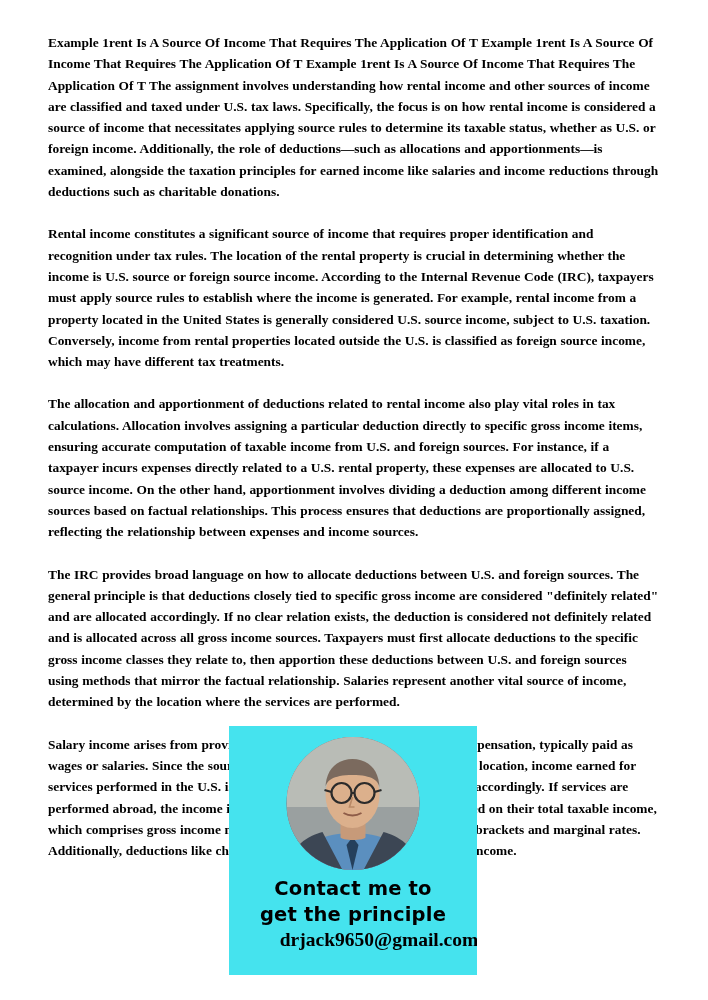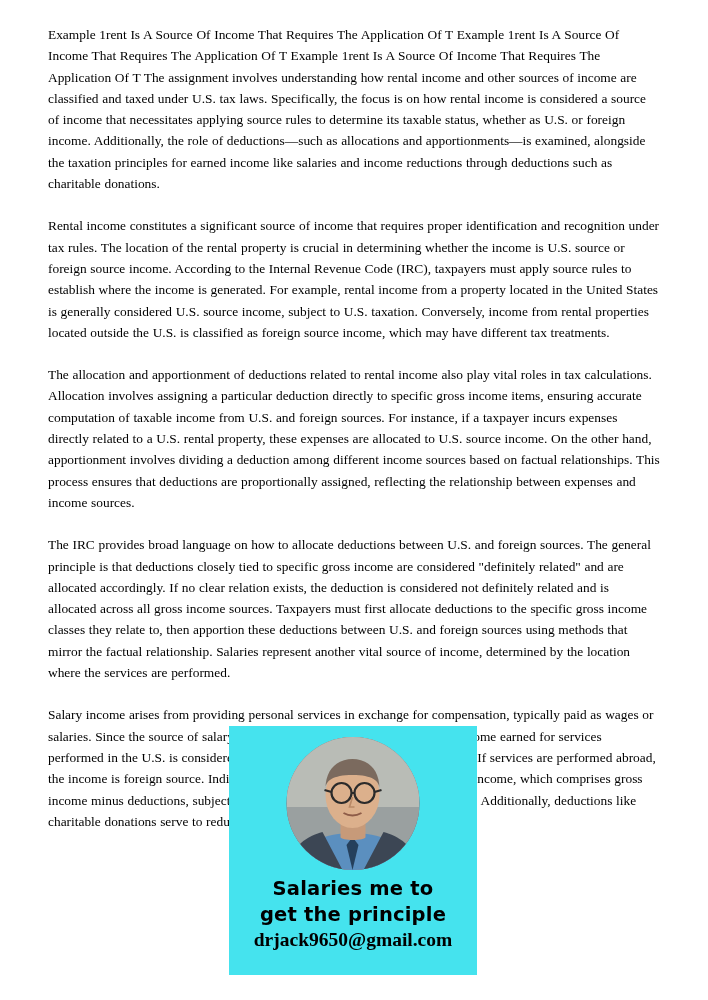--- a/index.html
+++ b/index.html
@@ -18,22 +18,23 @@
   #page {
     position: absolute;
     left: 0; top: 0;
     width: 708px;
     height: 1000px;
     background: #ffffff;
   }
   .doc-body {
     position: absolute;
     left: 48px;
-    top: 24px;
+    top: 32px;
     width: 612px;
+    font-weight: bold;
   }
   .para {
     font-size: 13.4px;
     line-height: 21.3px;
     text-align: left;
     margin: 0 0 21px 0;
     word-spacing: 0.3px;
   }
   .para:last-child { margin-bottom: 0; }
 
@@ -81,20 +82,21 @@
     position: absolute;
     top: 202px;
     left: 0;
     width: 100%;
     text-align: center;
     font-family: "Liberation Serif", serif;
     font-weight: bold;
     font-size: 19.5px;
     line-height: 24px;
     color: #000000;
+    padding-left: 26px;
   }
 </style>
 </head>
 <body>
 
 <div id="page">
 
   <div class="doc-body">
     <p class="para">Example 1rent Is A Source Of Income That Requires The Application Of T Example 1rent Is A Source Of Income That Requires The Application Of T Example 1rent Is A Source Of Income That Requires The Application Of T The assignment involves understanding how rental income and other sources of income are classified and taxed under U.S. tax laws. Specifically, the focus is on how rental income is considered a source of income that necessitates applying source rules to determine its taxable status, whether as U.S. or foreign income. Additionally, the role of deductions—such as allocations and apportionments—is examined, alongside the taxation principles for earned income like salaries and income reductions through deductions such as charitable donations.</p>
     <p class="para">Rental income constitutes a significant source of income that requires proper identification and recognition under tax rules. The location of the rental property is crucial in determining whether the income is U.S. source or foreign source income. According to the Internal Revenue Code (IRC), taxpayers must apply source rules to establish where the income is generated. For example, rental income from a property located in the United States is generally considered U.S. source income, subject to U.S. taxation. Conversely, income from rental properties located outside the U.S. is classified as foreign source income, which may have different tax treatments.</p>
@@ -128,19 +130,19 @@
         <line x1="65" y1="56" x2="68" y2="56" stroke="#2b2b2b" stroke-width="2.2"></line>
         <line x1="45" y1="55" x2="38" y2="53" stroke="#2b2b2b" stroke-width="2.2"></line>
         <line x1="88" y1="55" x2="95" y2="53" stroke="#2b2b2b" stroke-width="2.2"></line>
 
         <path d="M57 76 Q66 81 75 76" fill="none" stroke="#8e5c48" stroke-width="2"></path>
 
         <path d="M66 60 L63 70 L68 70" fill="none" stroke="#b98a67" stroke-width="1.6"></path>
       </svg>
     </div>
     <div class="overlay-text">
-      <div>Salaries me to</div>
+      <div>Contact me to</div>
       <div>get the principle</div>
     </div>
     <div class="overlay-email">drjack9650@gmail.com</div>
   </div>
 
 </div>
 
 </body></html>

